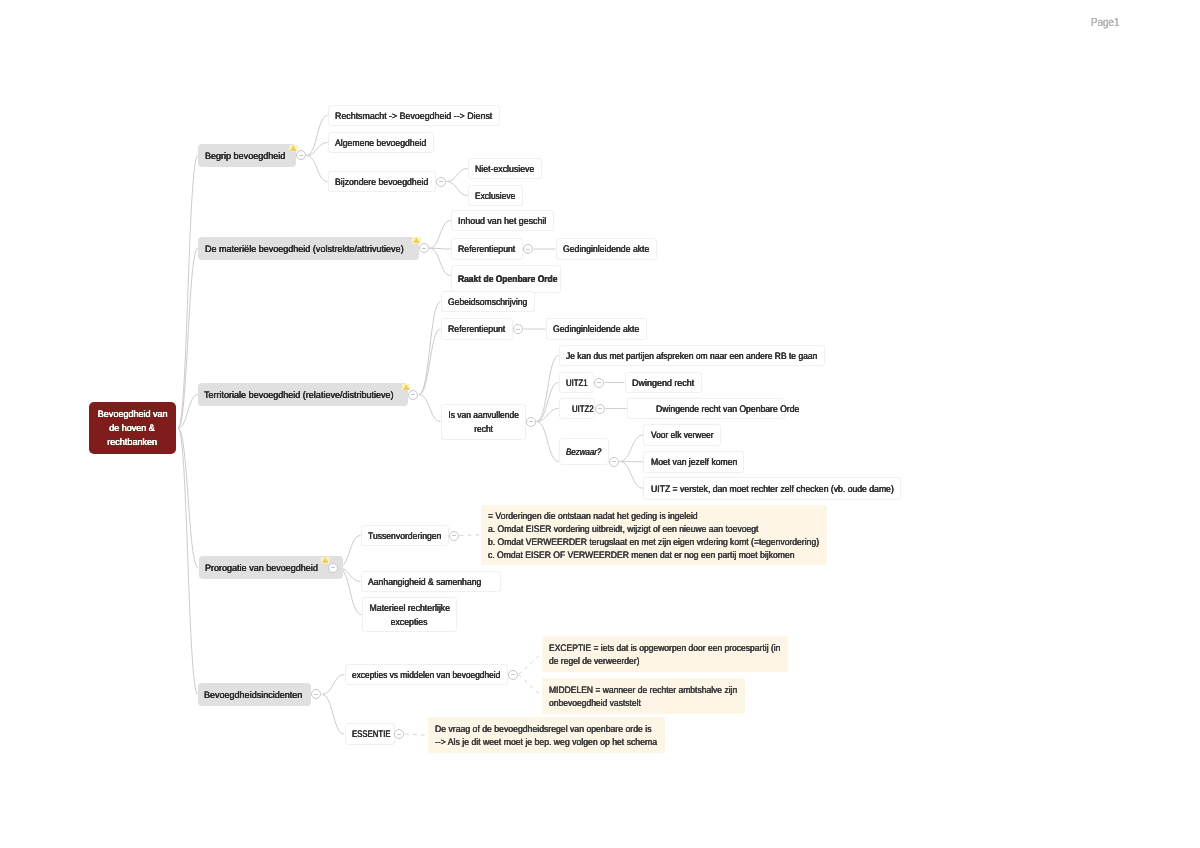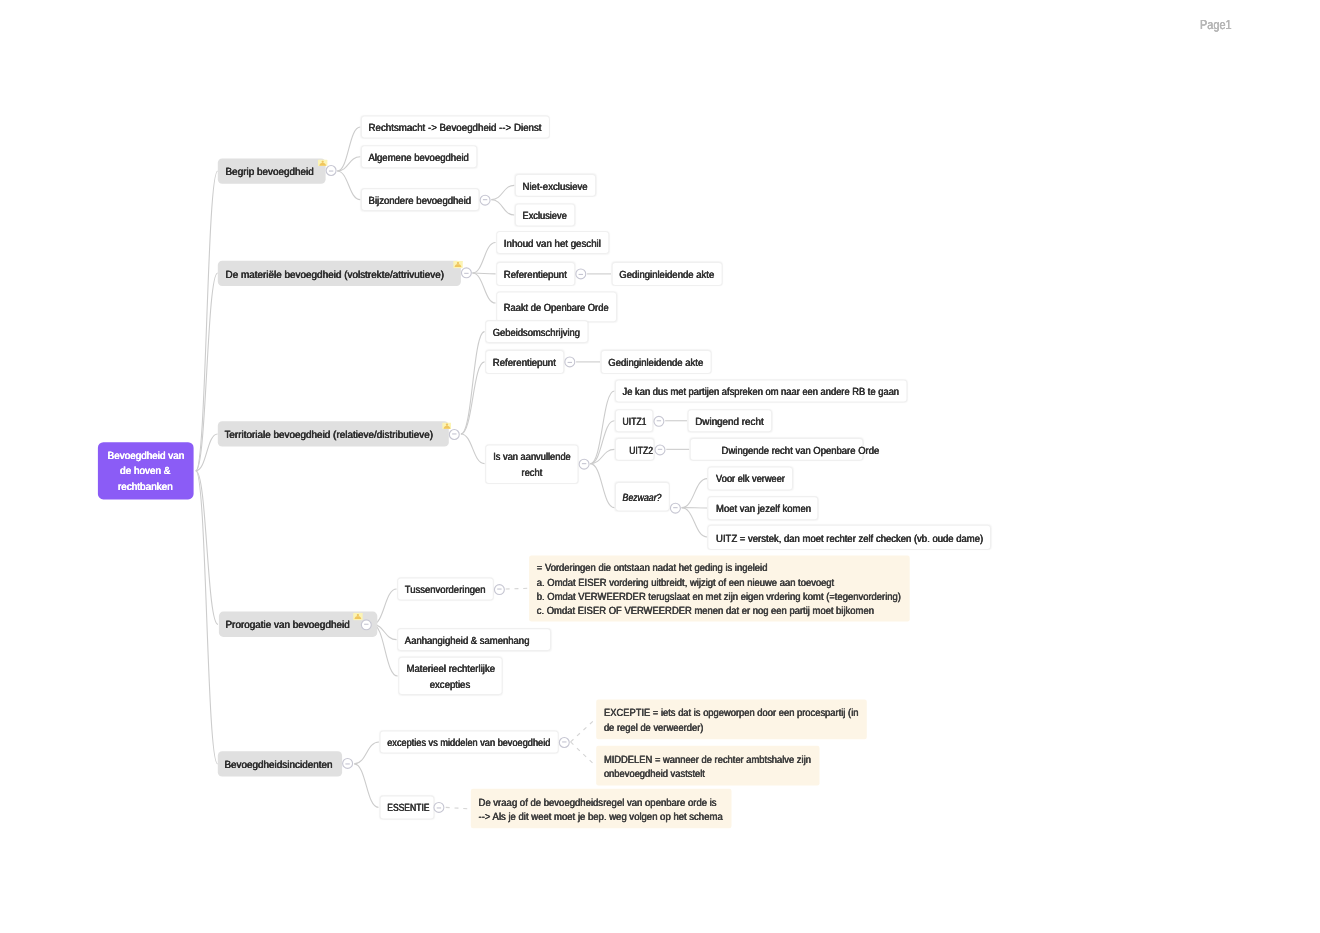--- a/index.html
+++ b/index.html
@@ -17,21 +17,21 @@
               transform:scaleX(0.837);transform-origin:left top;white-space:nowrap;}
 
   .node{position:absolute;box-sizing:border-box;display:flex;flex-direction:column;
         align-items:flex-start;justify-content:center;text-align:left;border-radius:4px;padding-left:6.2px;}
   .node.ctr{align-items:center;text-align:center;padding-left:0;}
   .node .tx,.node .ln{display:block;white-space:nowrap;transform:translateY(1.3px) scaleX(var(--sx,0.918));transform-origin:left center;
                        text-shadow:0.25px 0 0 currentColor,-0.25px 0 0 currentColor;}
   .node.ctr .tx,.node.ctr .ln{transform-origin:center center;}
   .n-note .tx,.n-note .ln{transform-origin:left center;}
 
-  .n-root{background:#8b5cf6;color:#ffffff;font-size:9.5px;line-height:13.9px;border-radius:5px;}
+  .n-root{background:#7f1d1d;color:#ffffff;font-size:9.5px;line-height:13.9px;border-radius:5px;}
   .n-main{background:#e0e0e0;color:#2e2e2e;font-size:9.5px;line-height:13.2px;border-radius:4px;}
   .n-plain{background:#fff;border:1px solid #f0f0f0;color:#333333;font-size:9.5px;line-height:13.2px;border-radius:3.5px;box-shadow:0 0 1.2px rgba(0,0,0,0.04);}
   .n-note{background:#fdf5e6;color:#3f3f3f;font-size:9.5px;line-height:13px;border-radius:2px;
           text-align:left;align-items:flex-start;justify-content:center;padding-left:7.4px;}
 
   .badge{position:absolute;width:8.7px;height:6.8px;line-height:0;}
   .toggle{position:absolute;width:10px;height:10px;line-height:0;}
   .tg-ring{position:absolute;left:0;top:0;width:10px;height:10px;box-sizing:border-box;
            border:1.2px solid #c6c6d2;border-radius:50%;background:#fff;}
   .tg-bar{position:absolute;left:3px;top:4.5px;width:4px;height:1.15px;background:#c6c6d2;}
@@ -107,21 +107,21 @@
     </div>
   <div class="node n-plain" style="left:451px;top:209.6px;width:103px;height:21.8px;--sx:0.9287;">
       <span class="tx">Inhoud van het geschil</span>
     </div>
   <div class="node n-plain" style="left:451px;top:238px;width:72px;height:22px;--sx:0.9193;">
       <span class="tx">Referentiepunt</span>
     </div>
   <div class="node n-plain" style="left:556px;top:238px;width:101px;height:22px;--sx:0.9127;">
       <span class="tx">Gedinginleidende akte</span>
     </div>
-  <div class="node n-plain" style="left:451px;top:264.6px;width:110px;height:28px;--sx:0.8932;">
+  <div class="node n-plain" style="left:451px;top:264.6px;width:110px;height:28px;font-weight:bold;--sx:0.8932;">
       <span class="tx">Raakt de Openbare Orde</span>
     </div>
   <div class="node n-main" style="left:198.3px;top:382.7px;width:210px;height:23.6px;--sx:0.9500;">
       <span class="tx">Territoriale bevoegdheid (relatieve/distributieve)</span>
     </div>
   <div class="node n-plain" style="left:441px;top:290.6px;width:94px;height:21.8px;--sx:0.8992;">
       <span class="tx">Gebeidsomschrijving</span>
     </div>
   <div class="node n-plain" style="left:441px;top:318px;width:72px;height:22px;--sx:0.9193;">
       <span class="tx">Referentiepunt</span>

